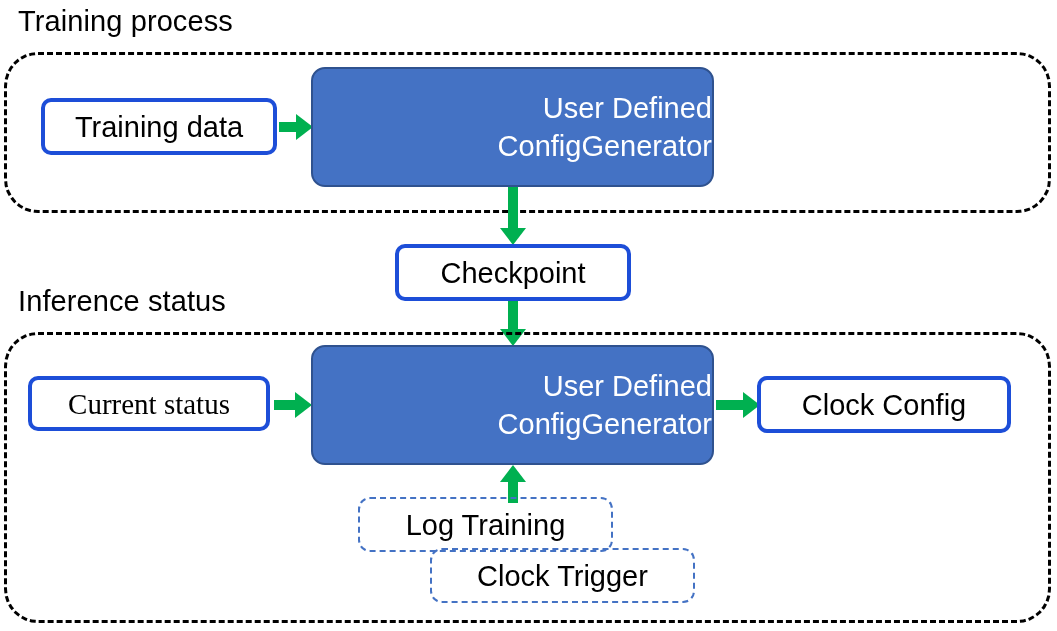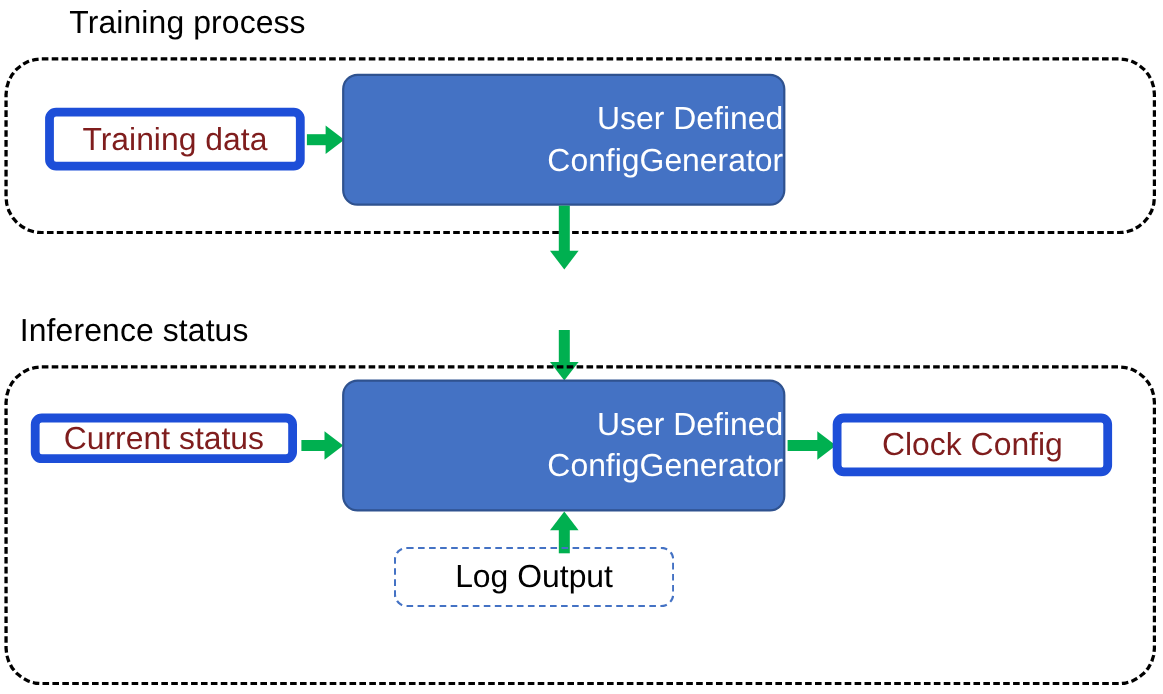--- a/index.html
+++ b/index.html
@@ -30,27 +30,27 @@
 
   
   .group-box {
     border: 3px dashed #000000;
     border-radius: 34px;
     background: transparent;
   }
 
   
   .node-box {
-    border: 8px solid #1d4ed8;
+    border: 4px solid #1d4ed8;
     border-radius: 10px;
     background: #ffffff;
     display: flex;
     align-items: center;
     justify-content: center;
-    color: #7f1d1d;
+    color: #000000;
     font-size: 29px;
     line-height: 32px;
     white-space: nowrap;
   }
 
   
   .proc-box {
     border: 2px solid #2F528F;
     border-radius: 14px;
     background: #4472C4;
@@ -125,21 +125,21 @@
     border-right: 13px solid transparent;
     border-bottom: 17px solid #00B050;
     top: 0;
   }
 </style>
 </head>
 <body>
 
 <div id="canvas">
 
-  <div class="abs section-label" style="left:18px; top:4px;margin-left:45px;">Training process</div>
+  <div class="abs section-label" style="left:18px; top:4px;">Training process</div>
 
   <div class="abs group-box" style="left:4px; top:52px; width:1047px; height:161px;"></div>
 
   <div class="abs node-box" style="left:41px; top:98px; width:236px; height:57px;">
     <span>Training data</span>
   </div>
 
   <div class="abs arrow-h" style="left:279px; top:110px; width:34px; height:34px;">
     <div class="shaft" style="width:24px;"></div>
     <div class="head"></div>
@@ -148,31 +148,34 @@
   <div class="abs proc-box" style="left:311px; top:67px; width:403px; height:120px;">
     <span>User Defined</span>
     <span>ConfigGenerator</span>
   </div>
 
   <div class="abs arrow-v" style="left:496px; top:187px; width:34px; height:58px;">
     <div class="shaft" style="height:44px;"></div>
     <div class="head-down"></div>
   </div>
 
+  <div class="abs node-box" style="left:395px; top:244px; width:236px; height:57px; z-index:2;">
+    <span>Checkpoint</span>
+  </div>
 
   <div class="abs arrow-v" style="left:496px; top:300px; width:34px; height:46px;">
     <div class="shaft" style="height:32px;"></div>
     <div class="head-down"></div>
   </div>
 
   <div class="abs section-label" style="left:18px; top:284px;">Inference status</div>
 
   <div class="abs group-box" style="left:4px; top:332px; width:1047px; height:291px;"></div>
 
-  <div class="abs node-box" style="left:28px; top:376px; width:242px; height:45px;">
+  <div class="abs node-box" style="left:28px; top:376px; width:242px; height:55px;font-family:Liberation Serif, serif;">
     <span>Current status</span>
   </div>
 
   <div class="abs arrow-h" style="left:274px; top:388px; width:38px; height:34px;">
     <div class="shaft" style="width:26px;"></div>
     <div class="head"></div>
   </div>
 
   <div class="abs proc-box" style="left:311px; top:345px; width:403px; height:120px;">
     <span>User Defined</span>
@@ -187,17 +190,20 @@
   <div class="abs node-box" style="left:757px; top:376px; width:254px; height:57px;">
     <span>Clock Config</span>
   </div>
 
   <div class="abs arrow-v" style="left:496px; top:465px; width:34px; height:38px;">
     <div class="shaft" style="height:26px; top:12px;"></div>
     <div class="head-up"></div>
   </div>
 
   <div class="abs trigger-box" style="left:358px; top:497px; width:255px; height:55px; z-index:1;">
-    <span>Log Output</span>
-  </div>
-
+    <span>Log Training</span>
+  </div>
+
+  <div class="abs trigger-box" style="left:430px; top:548px; width:265px; height:55px; z-index:2;">
+    <span>Clock Trigger</span>
+  </div>
 
 </div>
 
 </body></html>

